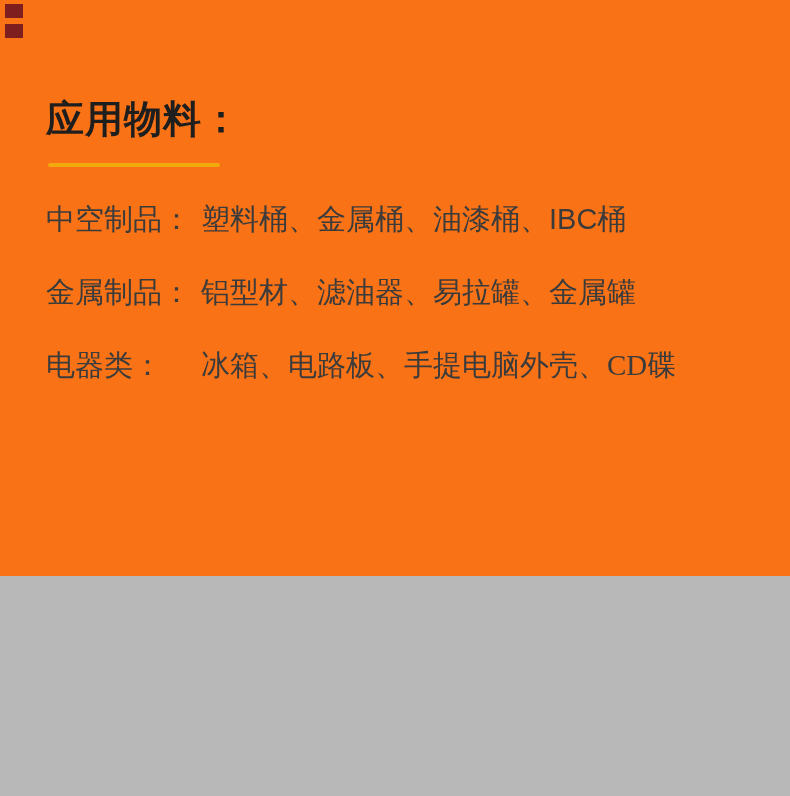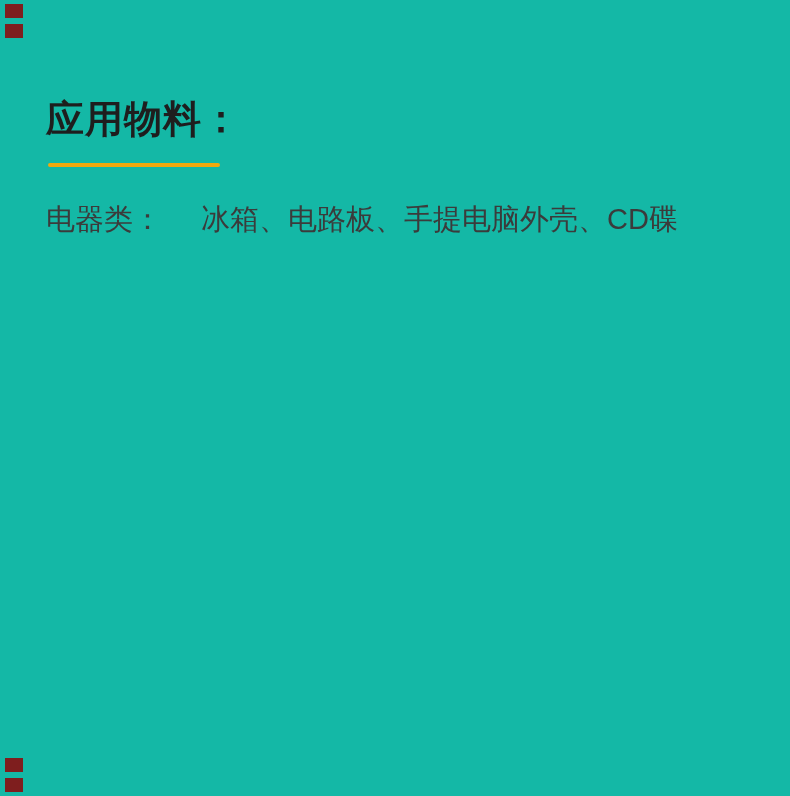--- a/index.html
+++ b/index.html
@@ -1,21 +1,21 @@
 <!DOCTYPE html>
 <html><head>
 <meta charset="utf-8">
 <style>
   * { margin: 0; padding: 0; box-sizing: border-box; }
   html, body { background: #b8b8b8; }
   .page {
     position: relative;
     width: 790px;
-    height: 796px;
-    background: #14b8a6;
+    height: 576px;
+    background: #f97316;
     overflow: hidden;
     font-family: "Liberation Sans", sans-serif;
   }
   .corner-mark {
     position: absolute;
     left: 5px;
     width: 18px;
     height: 14px;
     background: #7e1e1e;
   }
@@ -46,21 +46,21 @@
     margin-top: 34px;
     width: 690px;
   }
   .material-row {
     font-size: 29px;
     line-height: 37px;
     color: #3b3b3b;
     margin-bottom: 36px;
     text-align: left;
   }
-  .material-row:last-child { margin-bottom: 4px; }
+  .material-row:last-child { margin-bottom: 4px; font-family: Liberation Serif, serif; }
   .category-label {
     display: inline-block;
     min-width: 155px;
     vertical-align: top;
     white-space: nowrap;
   }
   .category-items { color: #3b3b3b; }
 </style>
 </head>
 <body>
@@ -72,22 +72,24 @@
   <div class="corner-mark mark-bl-1"></div>
   <div class="corner-mark mark-bl-2"></div>
 
   <div class="content">
 
     <h1 class="page-title">应用物料：</h1>
     <div class="title-underline"></div>
 
     <div class="rows">
 
+      <p class="material-row"><span class="category-label">中空制品：</span><span class="category-items">塑料桶、金属桶、油漆桶、IBC桶</span></p>
 
 
+      <p class="material-row"><span class="category-label">金属制品：</span><span class="category-items">铝型材、滤油器、易拉罐、金属罐</span></p>
 
 
 
       <p class="material-row"><span class="category-label">电器类：</span><span class="category-items">冰箱、电路板、手提电脑外壳、CD碟</span></p>
 
     </div>
   </div>
 </div>
 
 </body></html>

